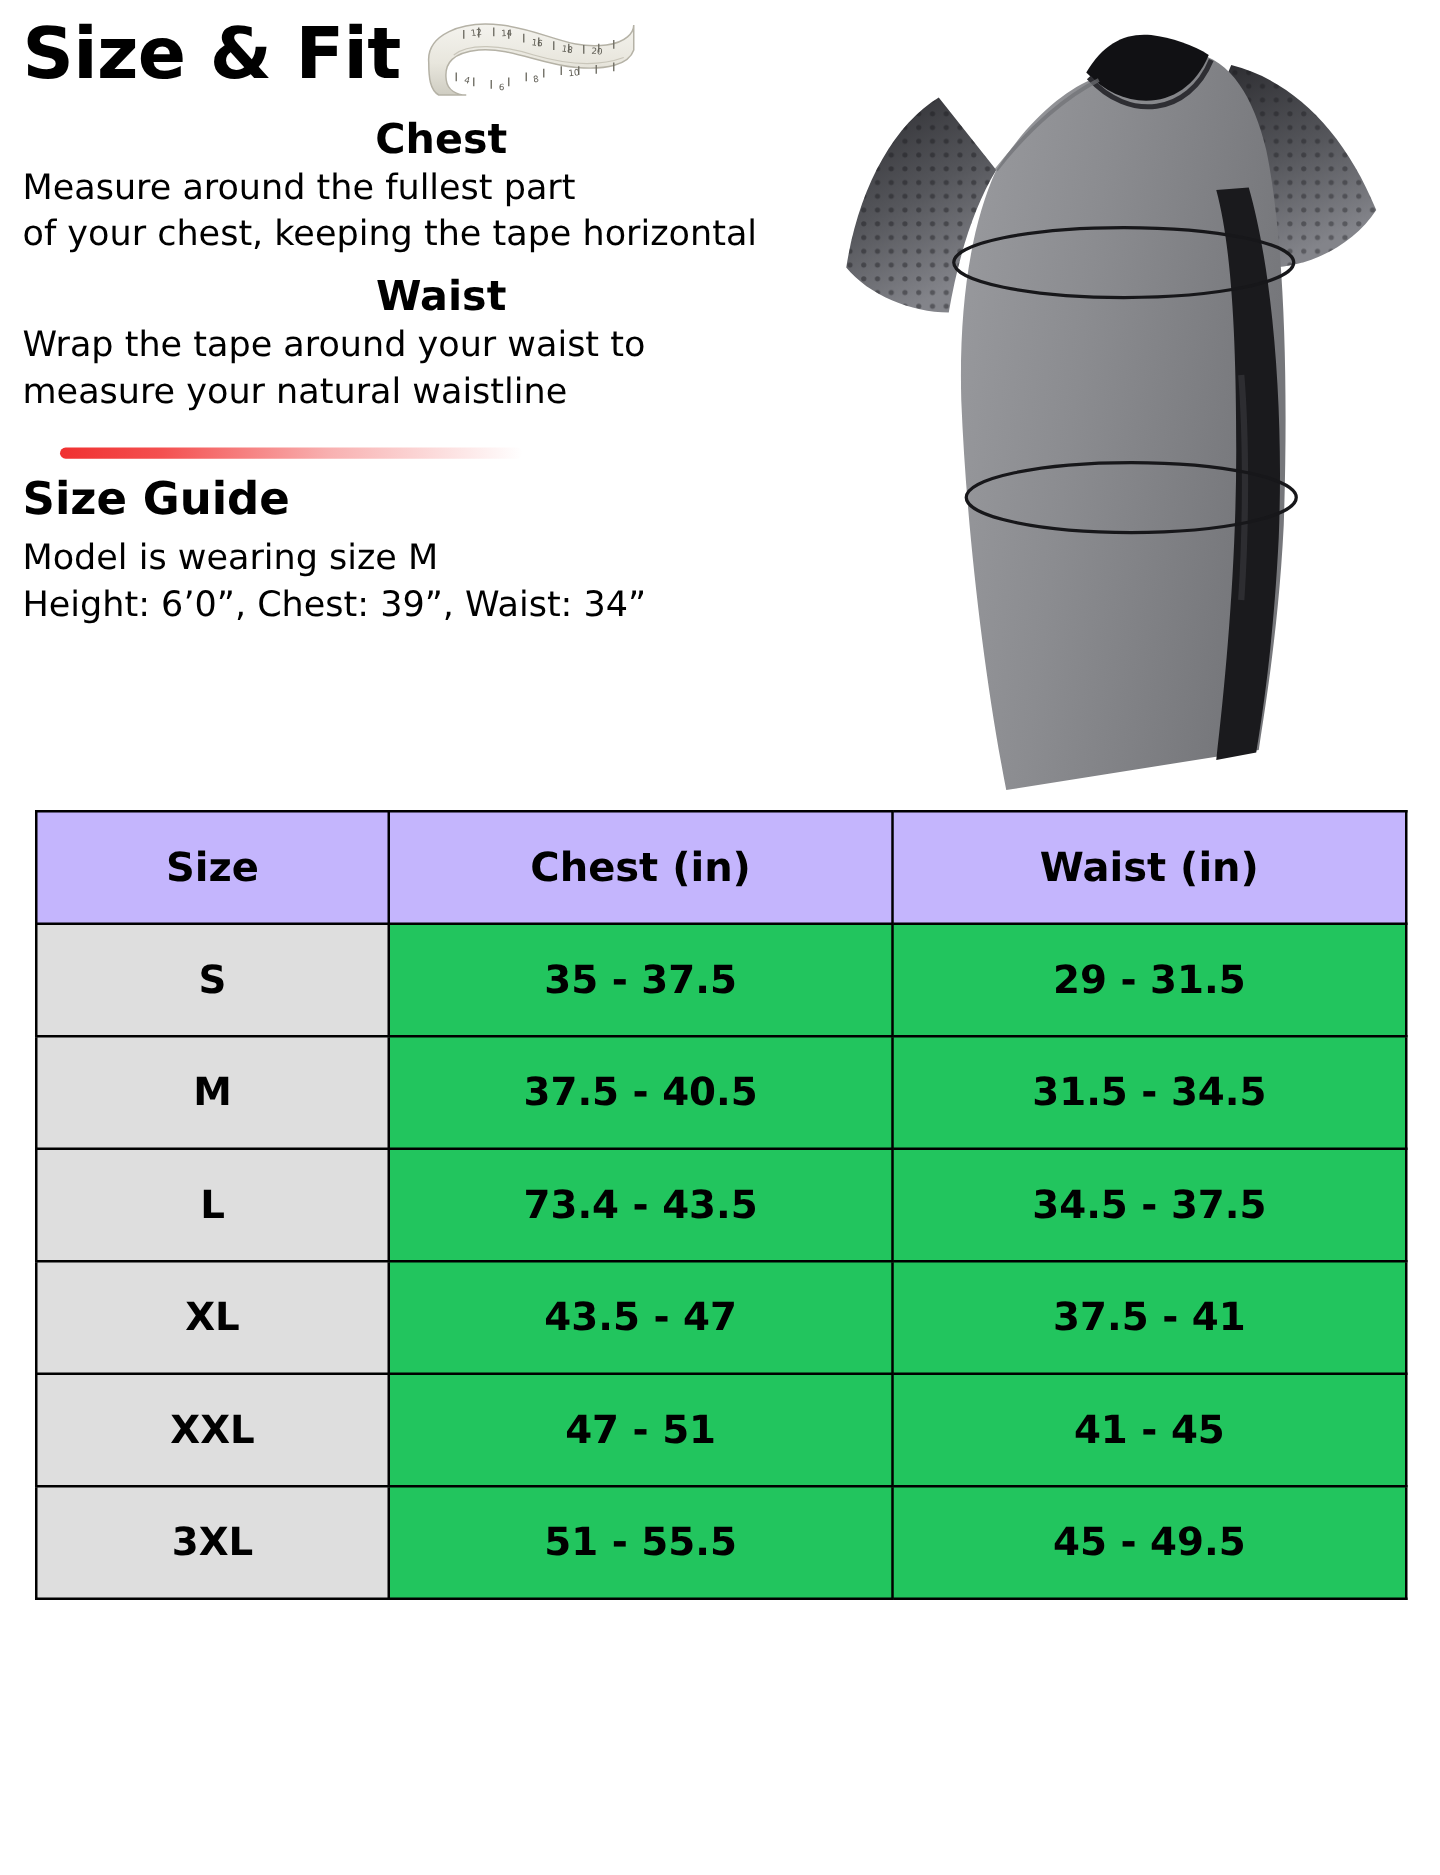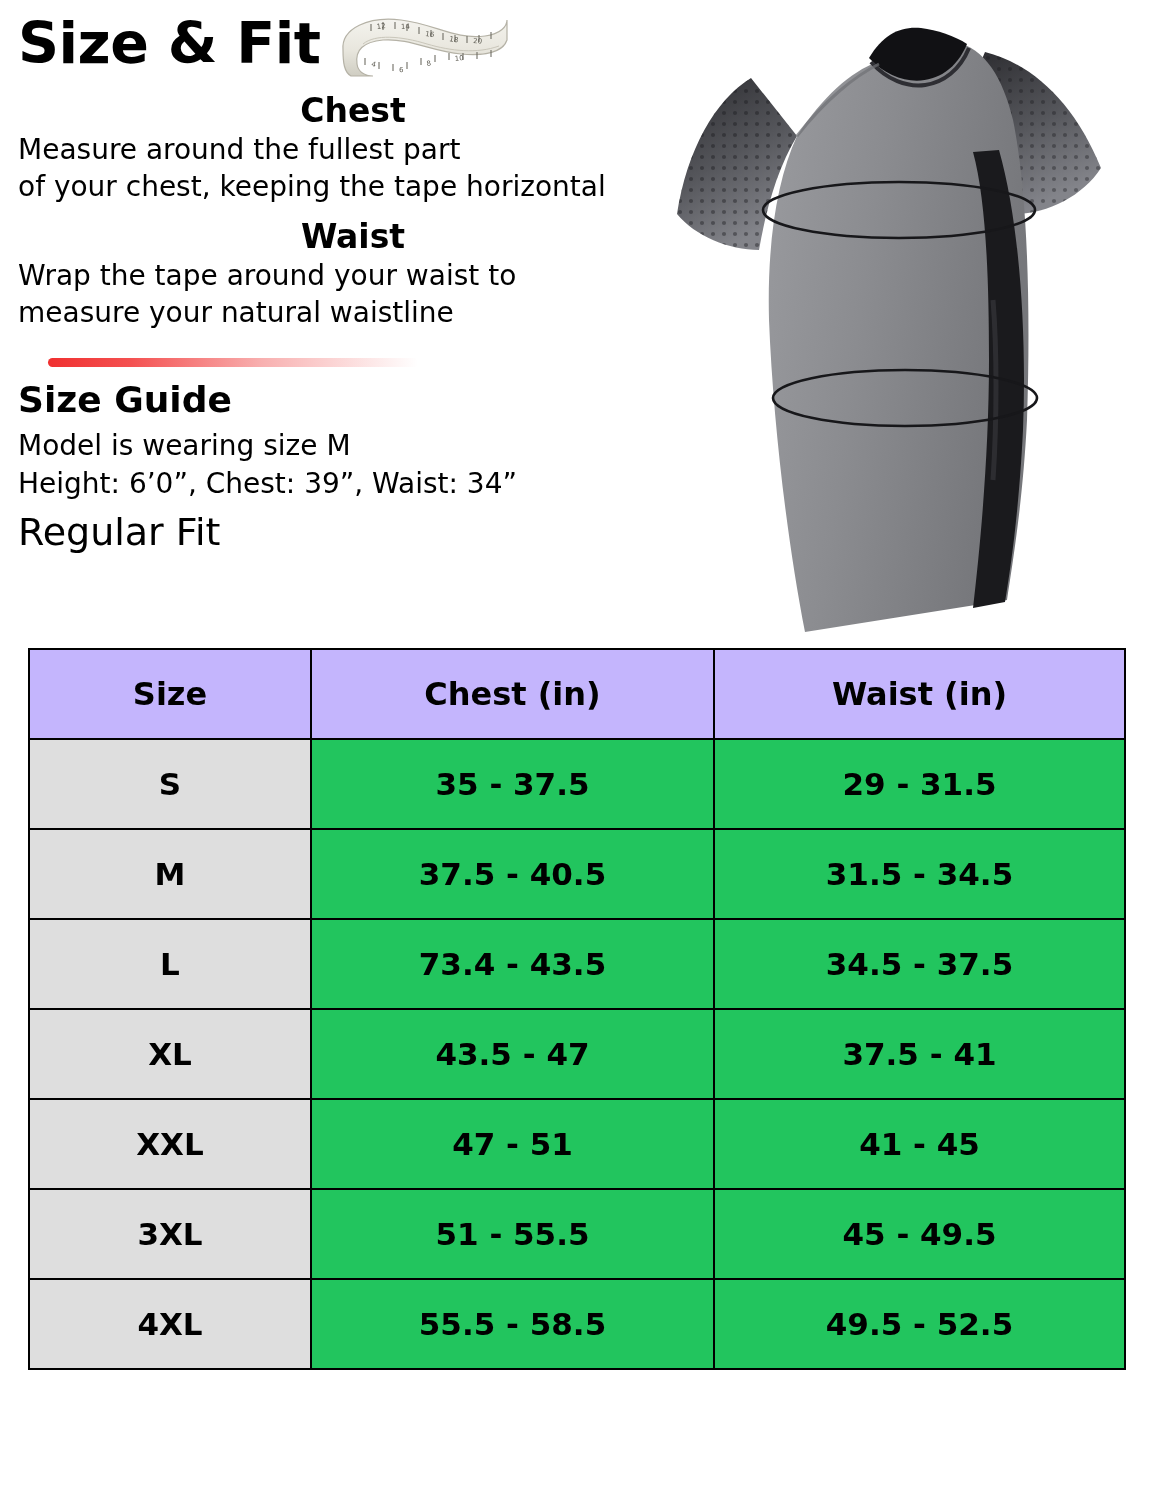--- a/index.html
+++ b/index.html
@@ -204,21 +204,20 @@
     Wrap the tape around your waist to<br>measure your natural waistline
   </p>
 
   <div class="divider-wrap">
     <div class="bar"></div>
   </div>
 
   <h2 class="guide-title">Size Guide</h2>
   <p class="guide-line">Model is wearing size M</p>
   <p class="guide-line">Height: 6’0”, Chest: 39”, Waist: 34”</p>
-  <p class="fit-label">Regular Fit</p>
 </div>
 
 <div class="shirt-wrap">
   <svg viewBox="0 0 500 650" width="500" height="650" xmlns="http://www.w3.org/2000/svg">
     <defs>
       <linearGradient id="bodyG" x1="0" y1="0" x2="1" y2="0.3">
         <stop offset="0%" stop-color="#9a9b9f"></stop>
         <stop offset="45%" stop-color="#8b8c90"></stop>
         <stop offset="100%" stop-color="#76777b"></stop>
       </linearGradient>
@@ -295,19 +294,14 @@
     <tr>
       <td class="sizecell">XXL</td>
       <td class="val">47 - 51</td>
       <td class="val">41 - 45</td>
     </tr>
     <tr>
       <td class="sizecell">3XL</td>
       <td class="val">51 - 55.5</td>
       <td class="val">45 - 49.5</td>
     </tr>
-    <tr>
-      <td class="sizecell">4XL</td>
-      <td class="val">55.5 - 58.5</td>
-      <td class="val">49.5 - 52.5</td>
-    </tr>
   </tbody>
 </table>
 
 </body></html>

